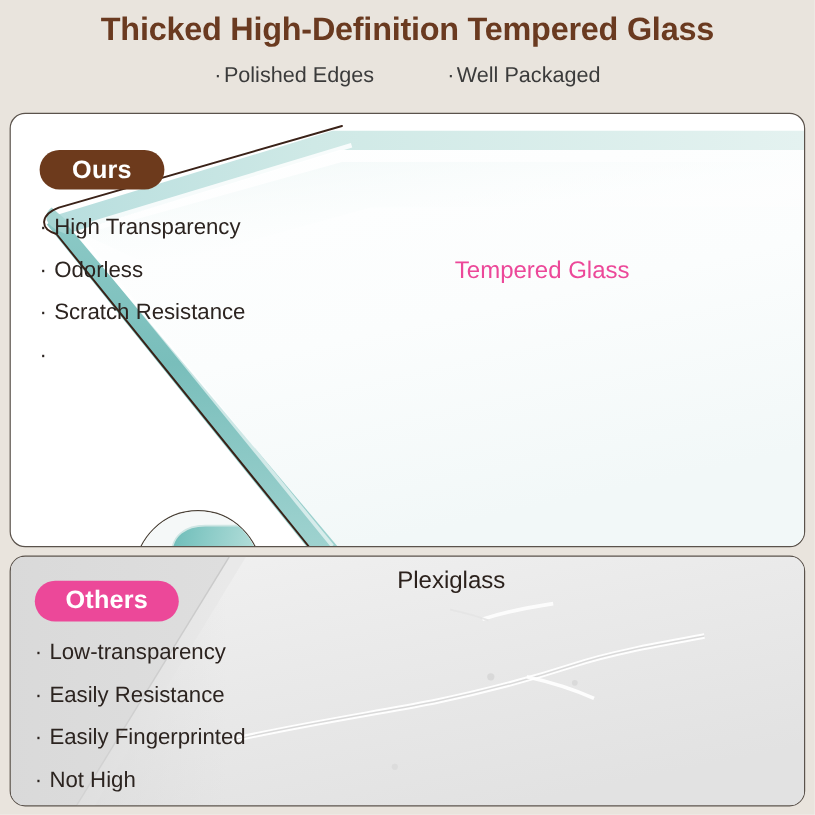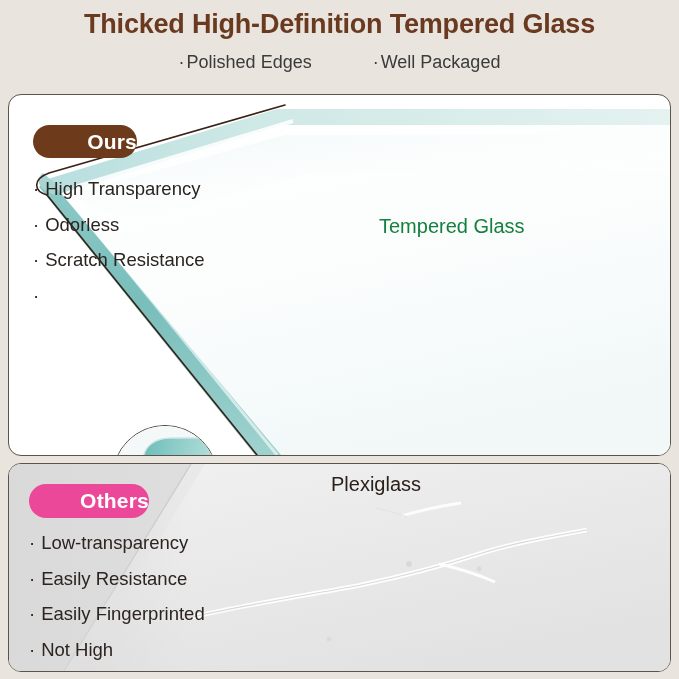--- a/index.html
+++ b/index.html
@@ -76,21 +76,21 @@
     width: 663px;
     height: 209px;
     background: #dedede;
   }
 
   
   .badge {
     position: absolute;
     display: flex;
     align-items: center;
-    justify-content: flex-end;
+    justify-content: center;
     border-radius: 999px;
     color: #ffffff;
     font-weight: bold;
     letter-spacing: 0.2px;
     z-index: 6;
   }
   .badge-ours {
     left: 24px;
     top: 30px;
     width: 104px;
@@ -145,21 +145,21 @@
     top: 0;
     width: 661px;
     height: 360px;
     z-index: 1;
   }
   .glass-label {
     position: absolute;
     left: 370px;
     top: 120px;
     font-size: 20px;
-    color: #15803d;
+    color: #ec4899;
     white-space: nowrap;
     z-index: 4;
   }
   .mm-circle {
     position: absolute;
     left: 103px;
     top: 330px;
     width: 104px;
     height: 104px;
     border-radius: 50%;

